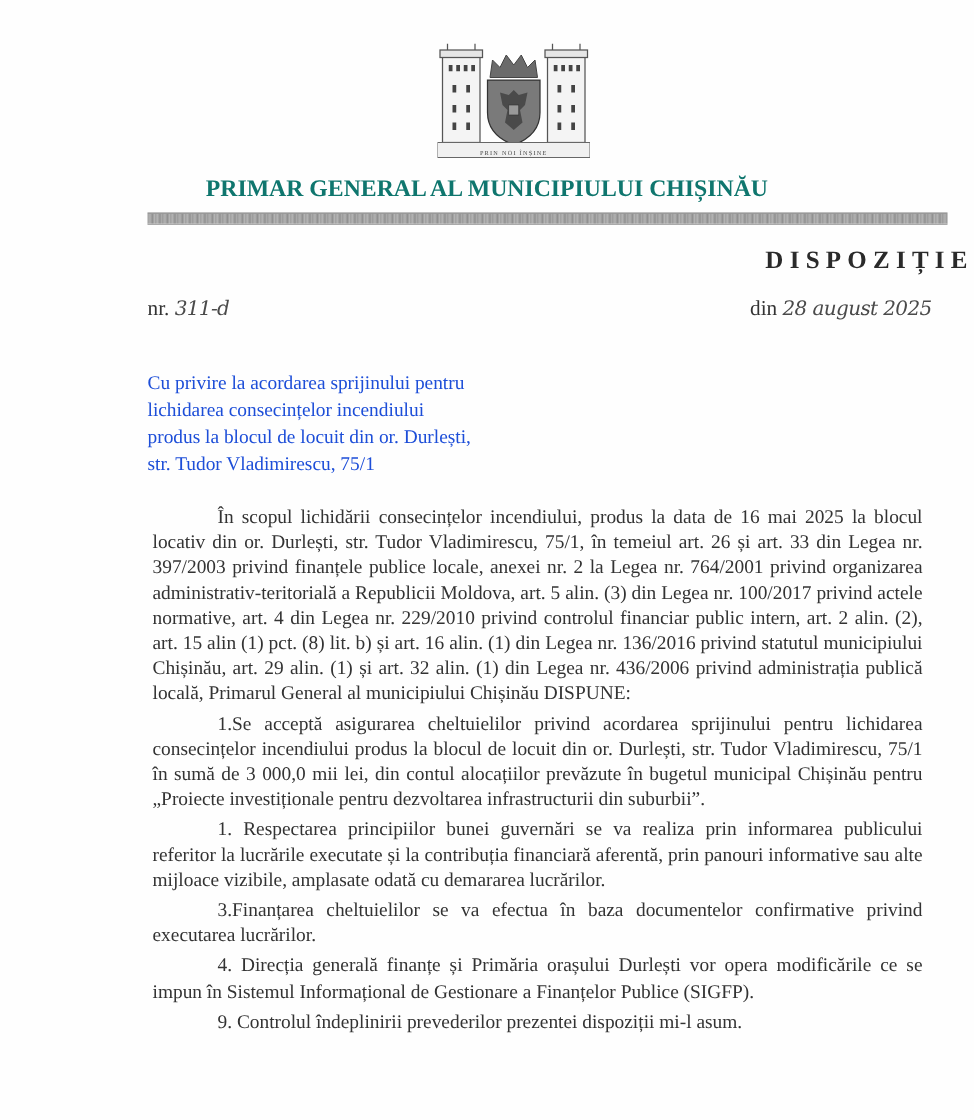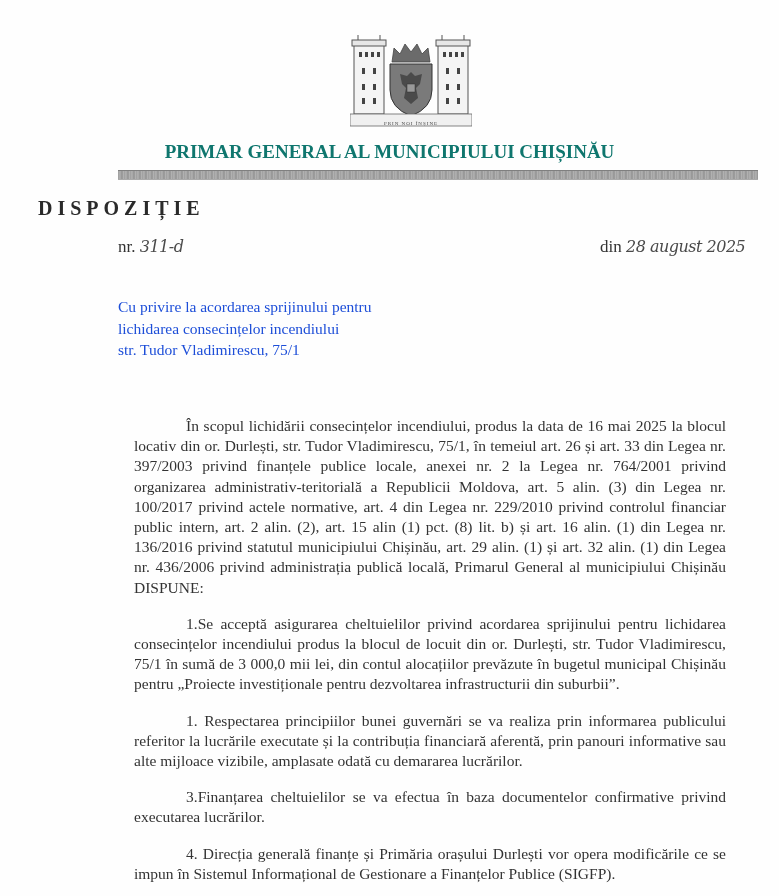--- a/index.html
+++ b/index.html
@@ -60,21 +60,21 @@
       height: 8px;
       background: repeating-linear-gradient(90deg, #8d8d8d 0px, #a5a5a5 2px, #7e7e7e 4px, #b0b0b0 6px);
       border-top: 1px solid #6a6a6a;
       border-bottom: 1px solid #9c9c9c;
       opacity: 0.85;
     }
     .doc-type {
       position: absolute;
       left: 0; width: 100%;
       top: 197px;
-      text-align: left;
+      text-align: right;
       font-weight: bold;
       font-size: 20px;
       letter-spacing: 5px;
       color: #2a2a2a;
       padding-left: 38px;
       box-sizing: border-box;
     }
     .nr-line {
       position: absolute;
       left: 118px;
@@ -112,21 +112,21 @@
       position: absolute;
       left: 118px;
       top: 400px;
       width: 624px;
       font-size: 15.5px;
       line-height: 20.2px;
       color: #333;
       text-align: justify;
     }
     .body-text p {
-      margin: 16px;
+      margin: 4px;
       text-indent: 52px;
       text-align: justify;
     }
   </style>
 </head>
 <body>
 
 <div class="page">
 
   <div class="emblem">
@@ -189,20 +189,21 @@
   </div>
 
   <div class="date-line">
     <span>din</span>
     <span class="handwritten">28 august 2025</span>
   </div>
 
   <div class="subject">
     <div>Cu privire la acordarea sprijinului pentru</div>
     <div>lichidarea consecințelor incendiului</div>
+    <div>produs la blocul de locuit din or. Durlești,</div>
     <div>str. Tudor Vladimirescu, 75/1</div>
   </div>
 
   <div class="body-text">
     <p>În scopul lichidării consecințelor incendiului, produs la data de 16 mai 2025 la blocul locativ din or. Durlești, str. Tudor Vladimirescu, 75/1, în temeiul art. 26 și art. 33 din Legea nr. 397/2003 privind finanțele publice locale, anexei nr. 2 la Legea nr. 764/2001 privind organizarea administrativ-teritorială a Republicii Moldova, art. 5 alin. (3) din Legea nr. 100/2017 privind actele normative, art. 4 din Legea nr. 229/2010 privind controlul financiar public intern, art. 2 alin. (2), art. 15 alin (1) pct. (8) lit. b) și art. 16 alin. (1) din Legea nr. 136/2016 privind statutul municipiului Chișinău, art. 29 alin. (1) și art. 32 alin. (1) din Legea nr. 436/2006 privind administrația publică locală, Primarul General al municipiului Chișinău DISPUNE:</p>
     <p>1.Se acceptă asigurarea cheltuielilor privind acordarea sprijinului pentru lichidarea consecințelor incendiului produs la blocul de locuit din or. Durlești, str. Tudor Vladimirescu, 75/1 în sumă de 3 000,0 mii lei, din contul alocațiilor prevăzute în bugetul municipal Chișinău pentru „Proiecte investiționale pentru dezvoltarea infrastructurii din suburbii”.</p>
     <p>1. Respectarea principiilor bunei guvernări se va realiza prin informarea publicului referitor la lucrările executate și la contribuția financiară aferentă, prin panouri informative sau alte mijloace vizibile, amplasate odată cu demararea lucrărilor.</p>
     <p>3.Finanțarea cheltuielilor se va efectua în baza documentelor confirmative privind executarea lucrărilor.</p>
     <p>4. Direcția generală finanțe și Primăria orașului Durlești vor opera modificările ce se impun în Sistemul Informațional de Gestionare a Finanțelor Publice (SIGFP).</p>
     <p>9. Controlul îndeplinirii prevederilor prezentei dispoziții mi-l asum.</p>

